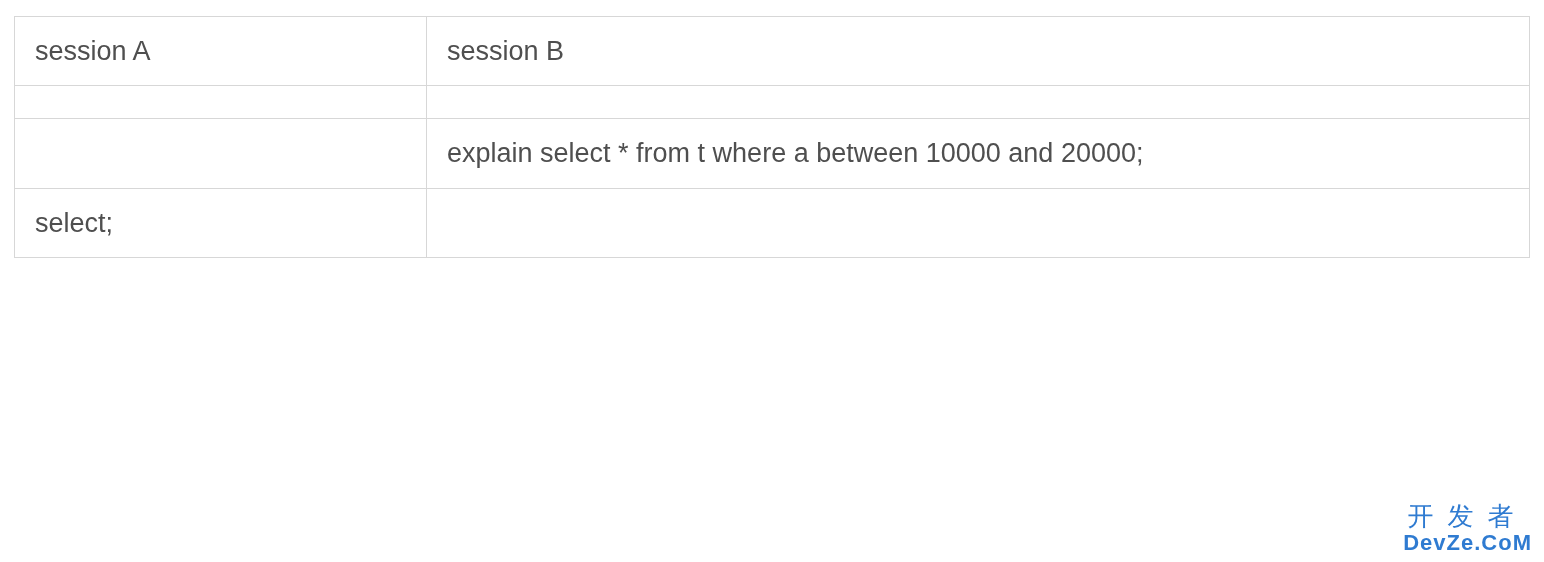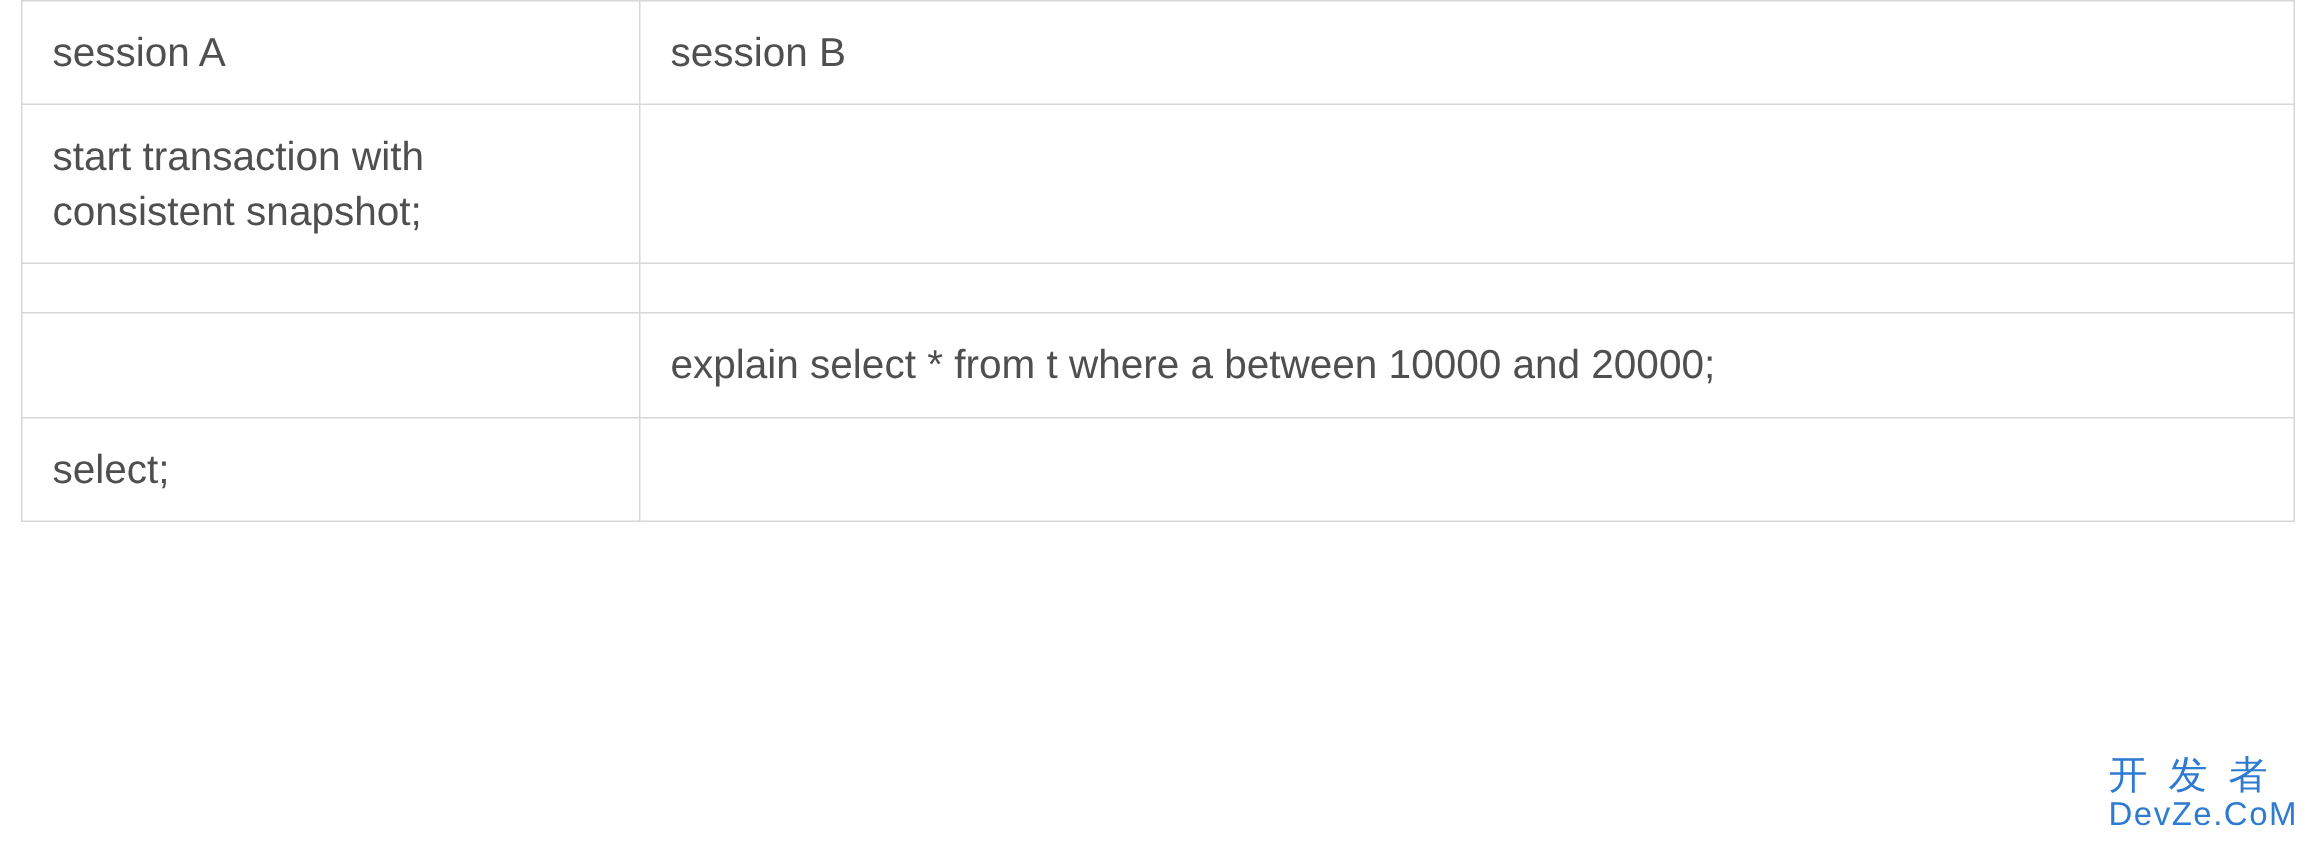--- a/index.html
+++ b/index.html
@@ -6,21 +6,21 @@
     margin: 0;
     padding: 0;
     width: 1544px;
     height: 562px;
     background: #ffffff;
     font-family: -apple-system, BlinkMacSystemFont, "Segoe UI", Helvetica, Arial, sans-serif;
     color: #4f4f4f;
     position: relative;
   }
   .table-wrap {
-    padding: 0 14px 8px 14px;
+    padding: 16px 14px 8px 14px;
   }
   table {
     border-collapse: collapse;
     width: 100%;
     table-layout: fixed;
   }
   col.col-a { width: 412px; }
   col.col-b { width: auto; }
   th, td {
     border: 1px solid #d7d7d7;
@@ -31,58 +31,55 @@
     line-height: 1.35;
     font-weight: 400;
     color: #4f4f4f;
     white-space: pre-line;
   }
   th { font-weight: 400; }
   .watermark {
     position: absolute;
     right: 12px;
     bottom: 6px;
-    text-align: left;
+    text-align: center;
     font-family: "Segoe UI", Arial, sans-serif;
     pointer-events: none;
     margin-top: 36px;
   }
   .watermark .line1 {
     color: #2f7bd1;
     font-size: 26px;
     letter-spacing: 14px;
     font-weight: 400;
   }
   .watermark .line2 {
     color: #2f7bd1;
     font-size: 22px;
     letter-spacing: 1px;
     margin-top: -4px;
+    font-weight: bold;
   }
 </style>
 </head>
 <body>
 
 <div class="table-wrap">
   <table>
     <colgroup>
       <col class="col-a">
       <col class="col-b">
     </colgroup>
     <thead>
       <tr>
         <th>session A</th>
         <th>session B</th>
       </tr>
     </thead>
     <tbody>
-      <tr>
-        <td>start transaction with consistent snapshot;</td>
-        <td></td>
-      </tr>
       <tr>
         <td></td>
         <td></td>
       </tr>
       <tr>
         <td></td>
         <td>explain select * from t where a between 10000 and 20000;</td>
       </tr>
       <tr>
         <td>select;</td>

